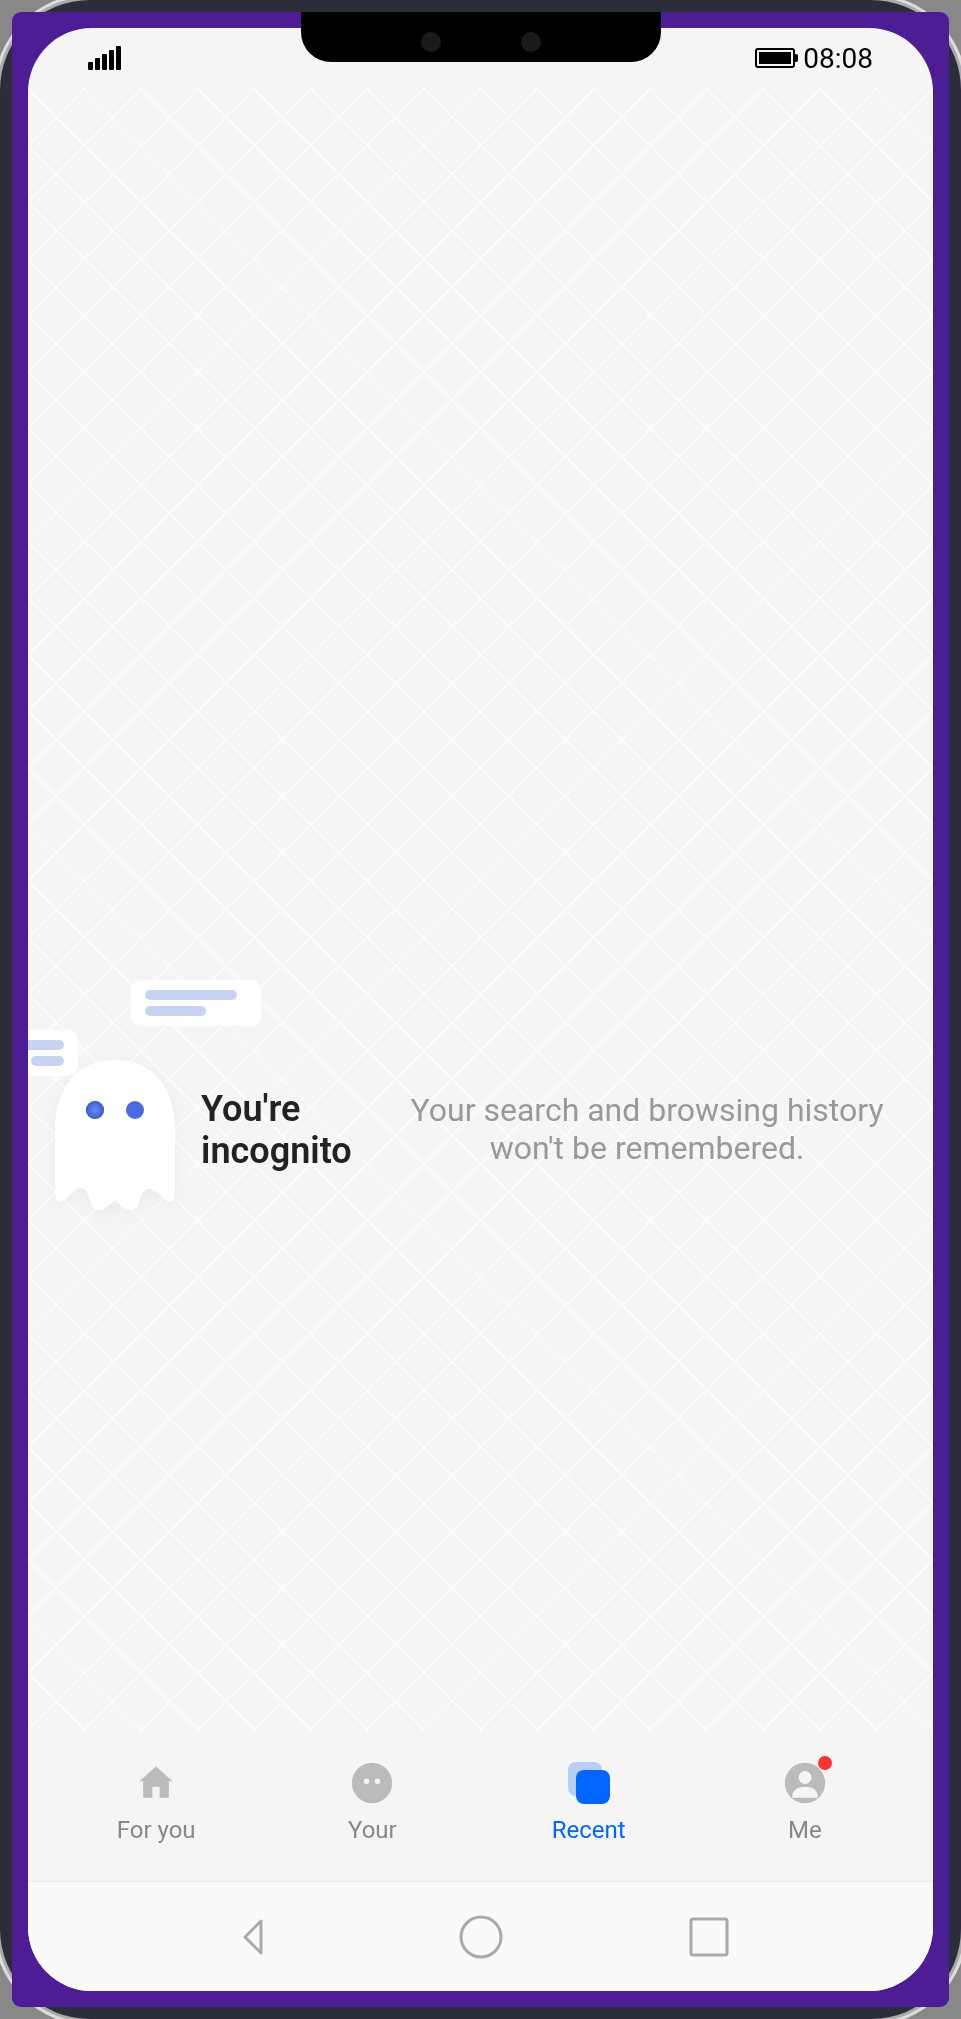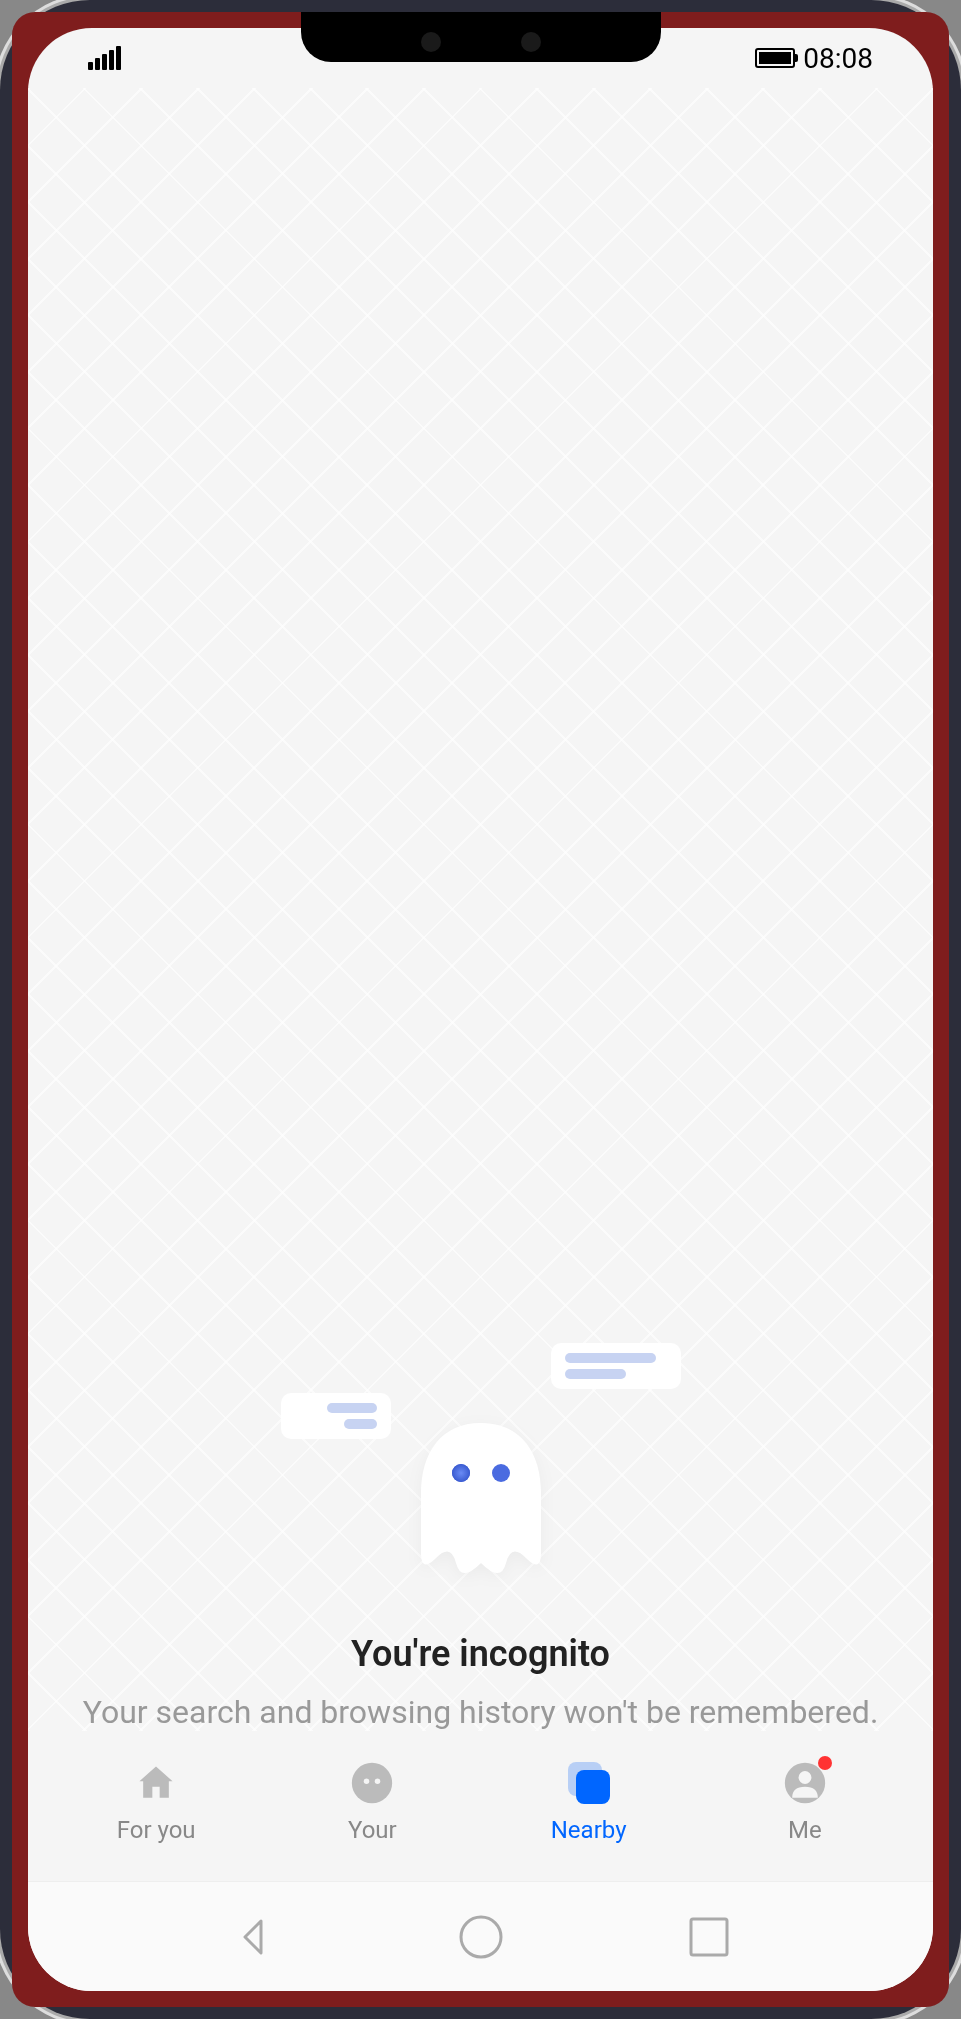--- a/index.html
+++ b/index.html
@@ -16,22 +16,22 @@
       height: 2019px;
       background: #2c2d3a;
       border-radius: 90px;
       padding: 12px;
       position: relative;
       box-shadow: 0 0 0 3px #aaa, 0 0 0 6px #ddd;
     }
     .phone-inner {
       width: 100%;
       height: 100%;
-      background: #7f1d1d;
-      border-radius: 23px;
+      background: #4c1d95;
+      border-radius: 9px;
       padding: 16px;
       position: relative;
     }
     .screen {
       width: 100%;
       height: 100%;
       background: #f5f5f5;
       border-radius: 64px;
       overflow: hidden;
       position: relative;
@@ -104,21 +104,21 @@
       border-radius: 0 2px 2px 0;
     }
     .battery-fill {
       position: absolute;
       inset: 2px;
       background: #000;
     }
     .content {
       flex: 1;
       display: flex;
-      flex-direction: column;
+      flex-direction: row;
       align-items: center;
       justify-content: flex-end;
       padding-top: 420px;
       position: relative;
       background-image:
         repeating-linear-gradient(45deg, rgba(255,255,255,0.6) 0 2px, transparent 2px 40px),
         repeating-linear-gradient(-45deg, rgba(255,255,255,0.6) 0 2px, transparent 2px 40px);
     }
     .ghost-container {
       position: relative;
@@ -317,21 +317,21 @@
                 <circle cx="15" cy="11" r="1.5" fill="#f5f5f5"></circle>
               </svg>
           </div>
           <span class="nav-label">Your</span>
         </div>
         <div class="nav-item active">
           <div class="nav-icon recent-icon">
             <div class="recent-back"></div>
             <div class="recent-front"></div>
           </div>
-          <span class="nav-label">Nearby</span>
+          <span class="nav-label">Recent</span>
         </div>
         <div class="nav-item">
           <div class="nav-icon">
             <svg viewBox="0 0 24 24" width="44" height="44" fill="#bbb">
                 <circle cx="12" cy="12" r="11"></circle>
                 <circle cx="12" cy="9" r="3.5" fill="#f5f5f5"></circle>
                 <path d="M5 20 Q5 14 12 14 Q19 14 19 20 Z" fill="#f5f5f5"></path>
               </svg>
             <div class="badge"></div>
           </div>

